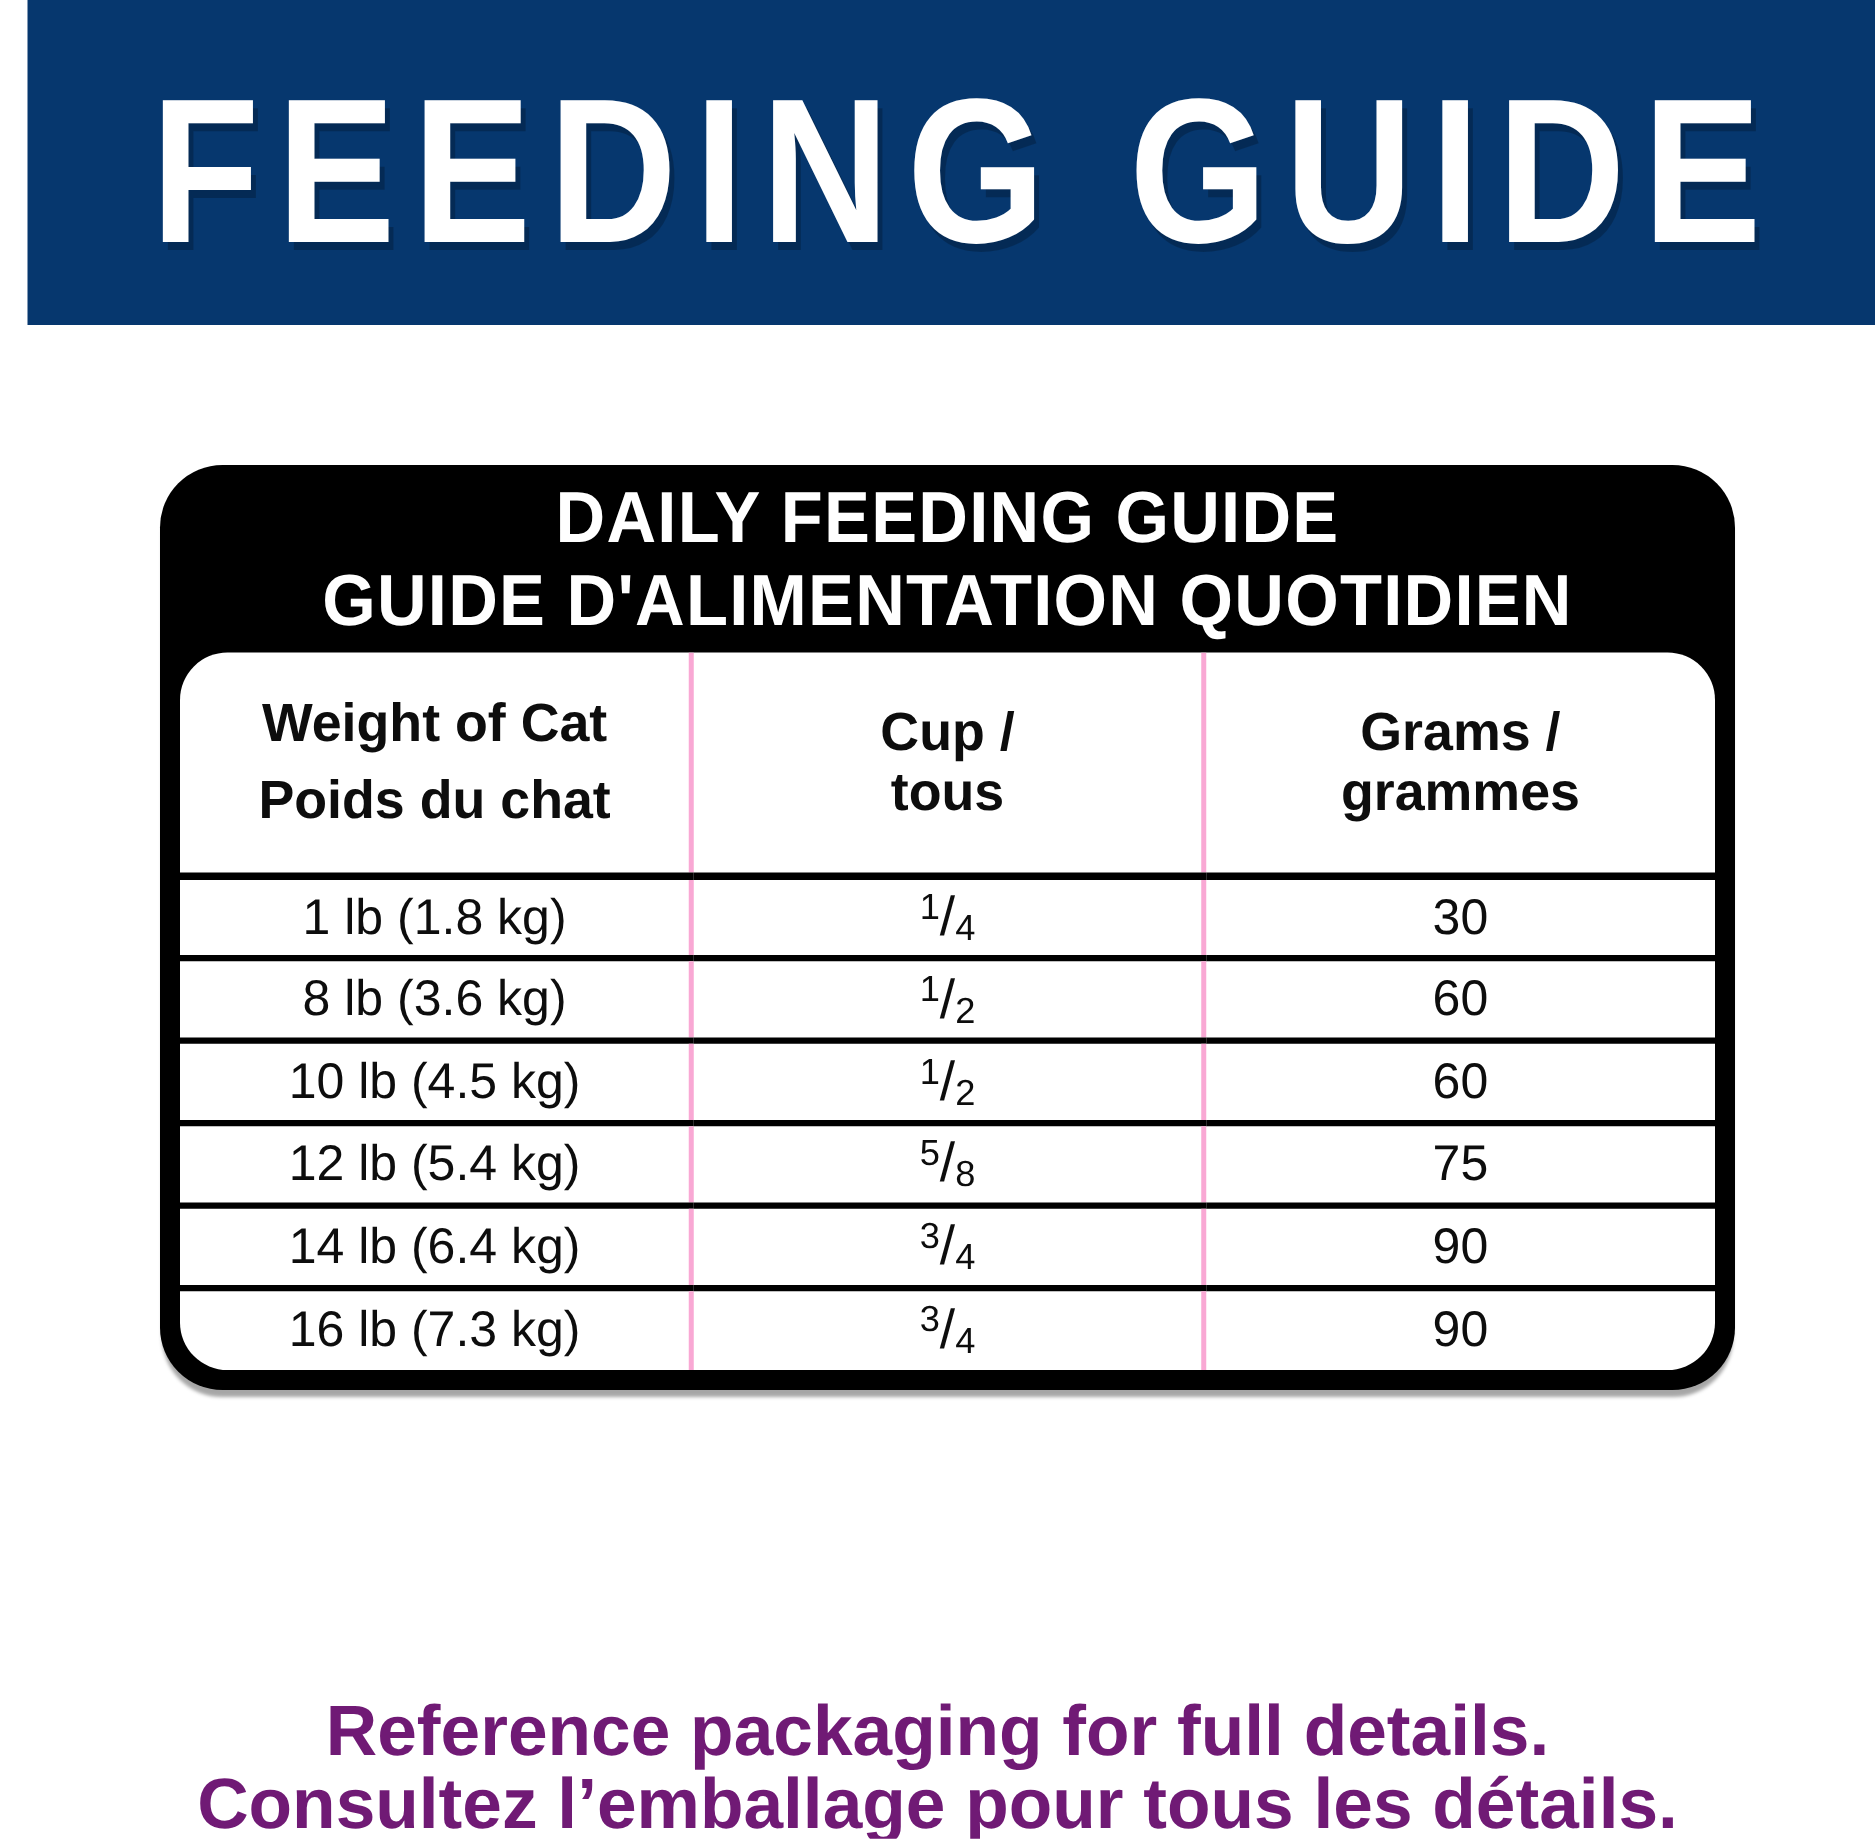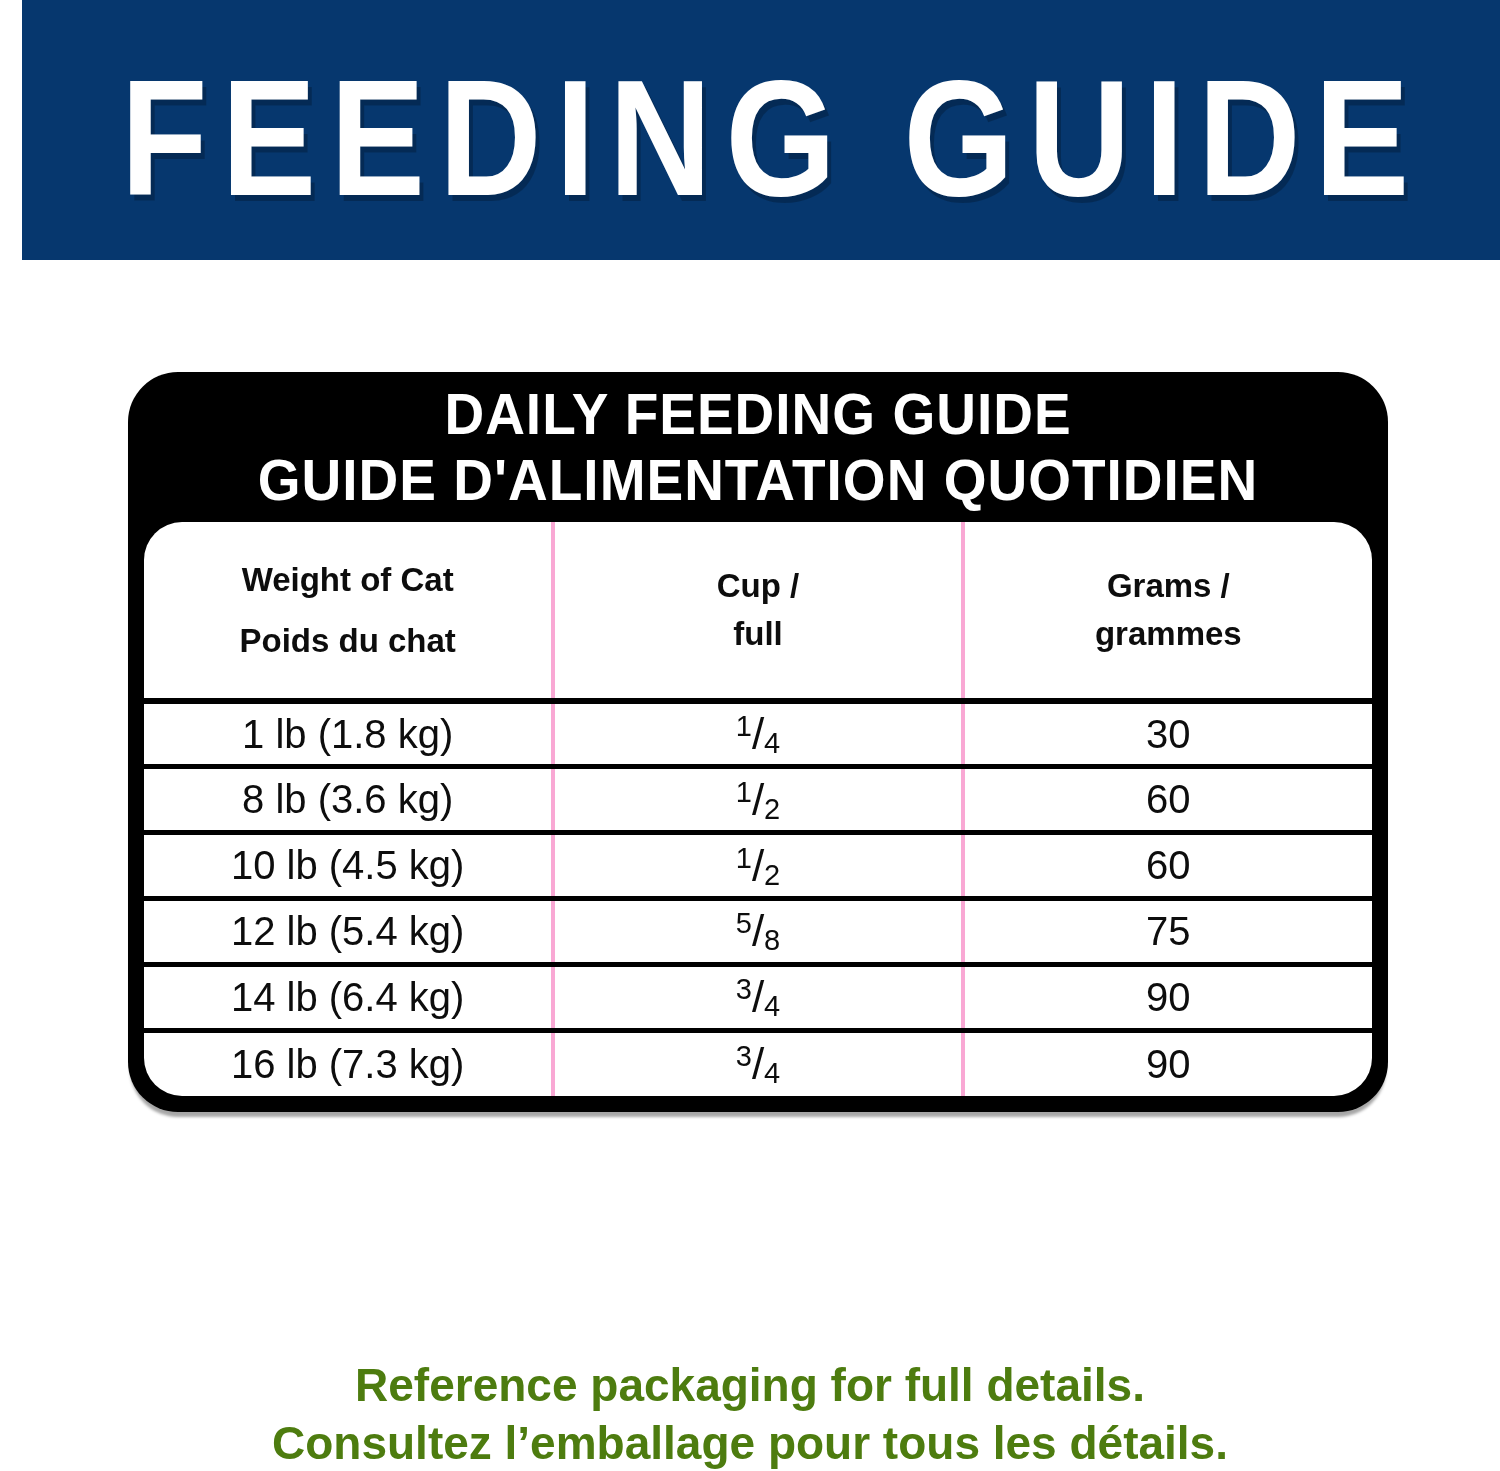--- a/index.html
+++ b/index.html
@@ -70,42 +70,42 @@
     vertical-align: middle;
     padding: 0;
     color: #0d0d0d;
   }
   .feed-table thead tr { height: 179px; }
   .feed-table tbody tr { height: 56px; }
   .feed-table thead th { border-bottom: 6px solid #000; font-weight: bold; }
   .feed-table th + th, .feed-table td + td { border-left: 4px solid #f9a8d4; }
   .feed-table tbody td { border-top: 5px solid #000; }
 
-  .th-line { font-size: 33px; line-height: 48px; }
+  .th-line { font-size: 43px; line-height: 48px; }
   .th-line.spread { line-height: 61px; }
 
   .feed-table td {
     font-size: 40px;
     font-weight: normal;
   }
 
   
   .frac { white-space: nowrap; }
   .frac-num { font-size: 29px; position: relative; top: -13px; }
   .frac-slash { font-size: 44px; }
   .frac-den { font-size: 29px; position: relative; top: 4px; }
 
   
   .footer {
     position: absolute; top: 1356px; left: 0;
     width: 1500px;
     text-align: center;
-    color: #4d7c0f;
+    color: #701a75;
     font-weight: bold;
-    font-size: 46px;
+    font-size: 57px;
     line-height: 58px;
   }
 </style>
 </head>
 <body>
 
 <div class="banner">
   <div class="banner-title">FEEDING GUIDE</div>
 </div>
 
@@ -118,21 +118,21 @@
   <div class="table-wrap">
     <table class="feed-table">
       <thead>
         <tr>
           <th>
             <div class="th-line spread">Weight of Cat</div>
             <div class="th-line spread">Poids du chat</div>
           </th>
           <th>
             <div class="th-line">Cup /</div>
-            <div class="th-line">full</div>
+            <div class="th-line">tous</div>
           </th>
           <th>
             <div class="th-line">Grams /</div>
             <div class="th-line">grammes</div>
           </th>
         </tr>
       </thead>
       <tbody>
         <tr>
           <td>1 lb (1.8 kg)</td>

